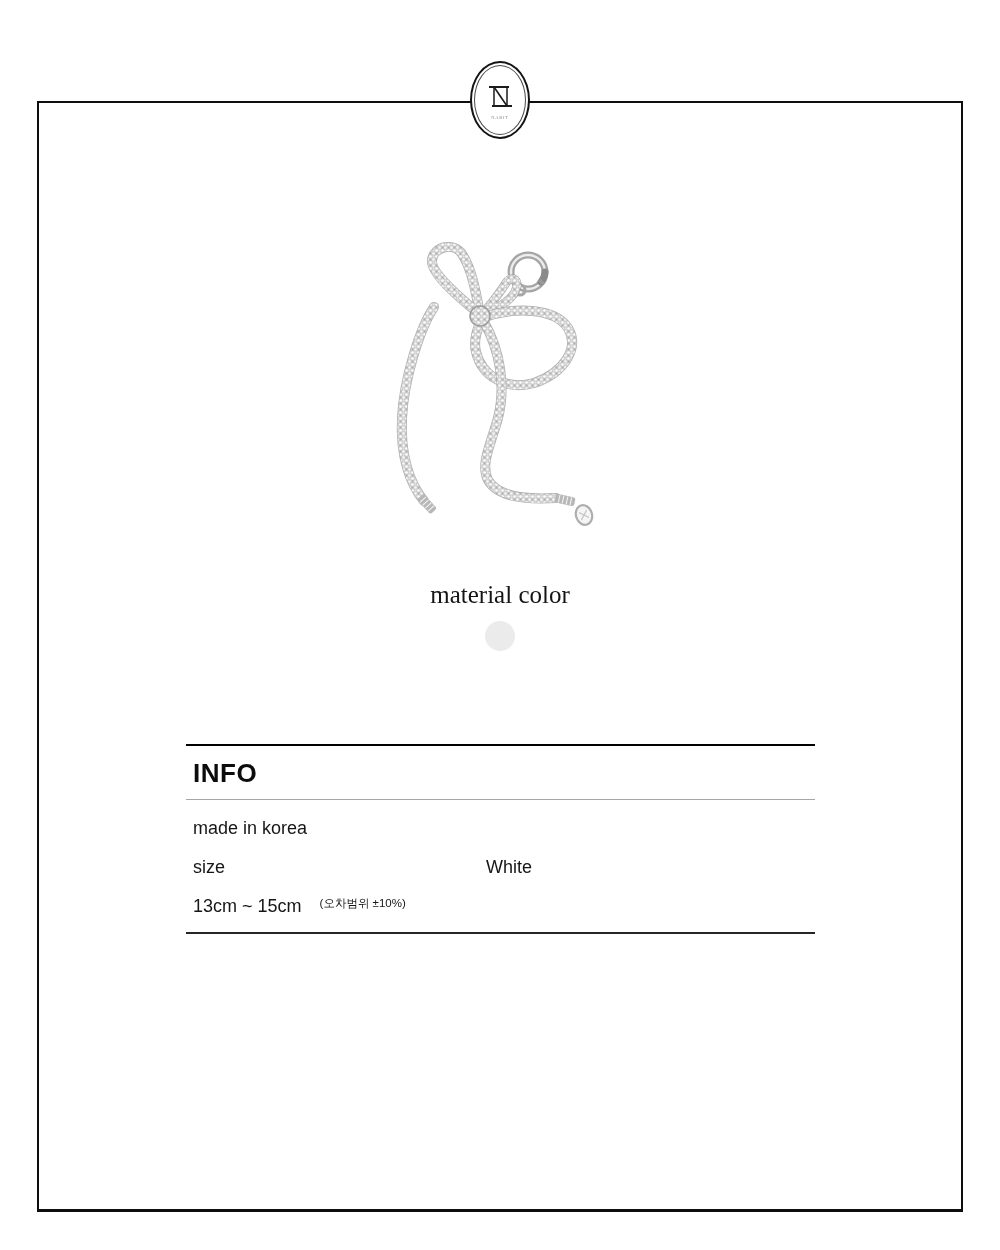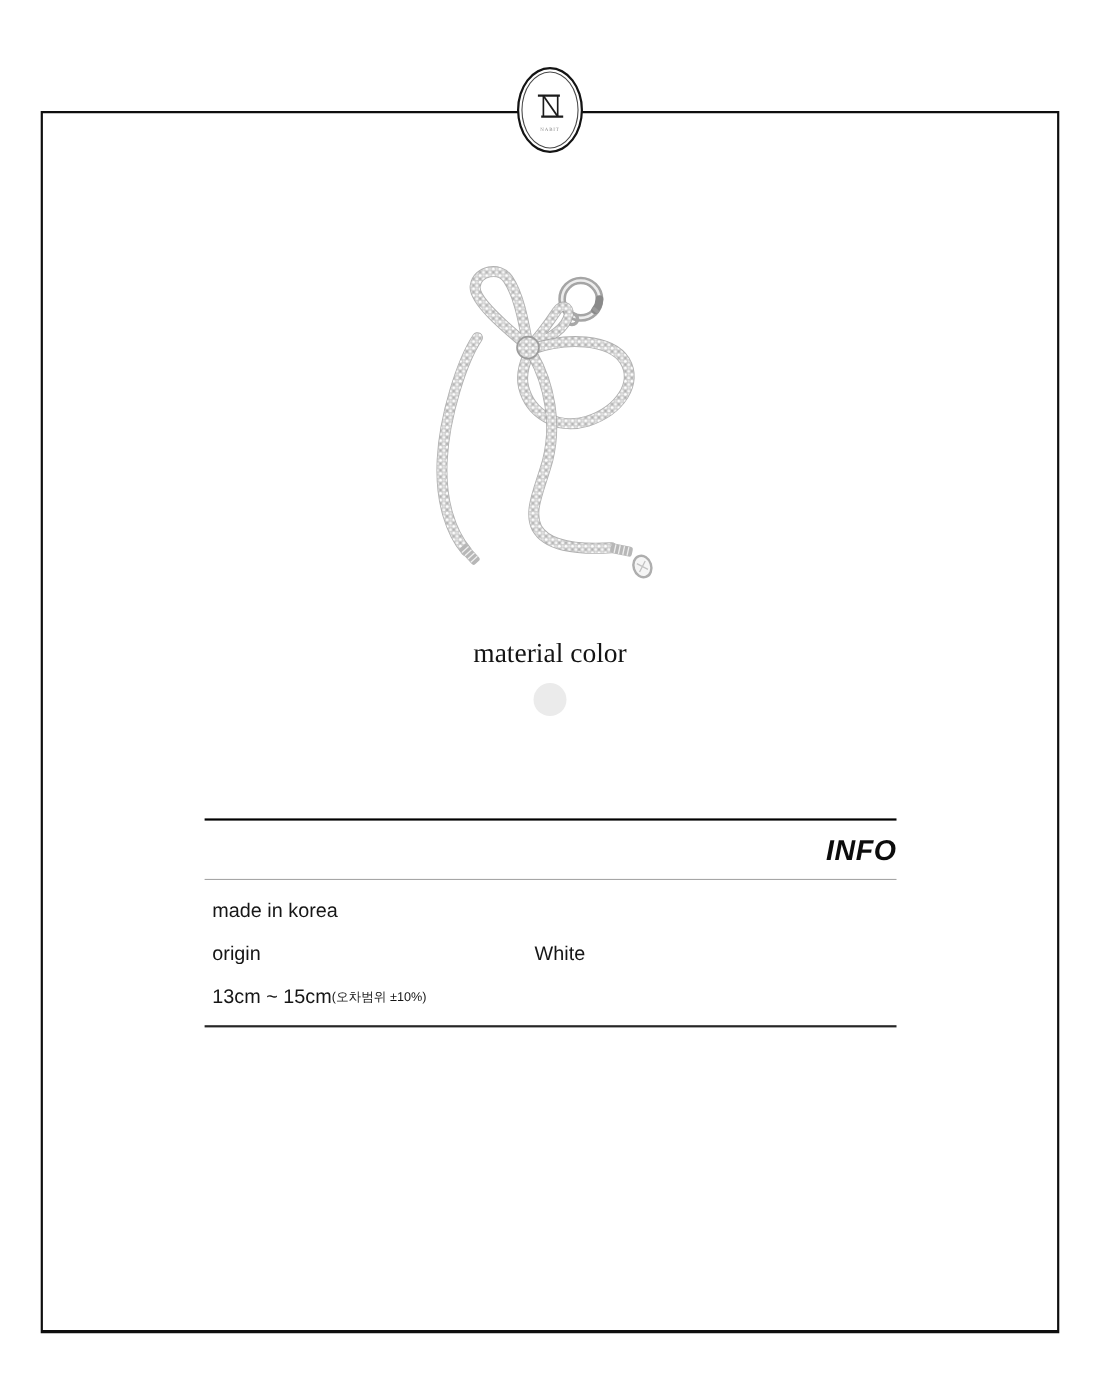--- a/index.html
+++ b/index.html
@@ -35,28 +35,28 @@
     font-family:"Liberation Serif", serif; font-size:25px; color:#141414;
   }
   .swatch {
     position:absolute; left:485px; top:621px; width:30px; height:30px;
     border-radius:50%; background:#ebebeb;
   }
   
   .info { position:absolute; left:186px; top:744px; width:629px; }
   .info-head {
     border-top:2px solid #000000; border-bottom:1px solid #a6a6a6;
-    padding:13px 0 12px 7px; font-style:italic; font-weight:bold;
-    font-size:26px; line-height:28px; color:#0c0c0c; letter-spacing:0.5px;text-align:right;
+    padding:13px 0 12px 7px; font-weight:bold;
+    font-size:26px; line-height:28px; color:#0c0c0c; letter-spacing:0.5px;
   }
   .info-rows { padding:9px 0 6px 7px; border-bottom:2px solid #262626; }
   .info-row { display:flex; height:39px; align-items:center; font-size:18px; color:#161616; }
   .info-label { width:293px; }
-  .info-value { display:flex; align-items:center; }
-  .info-note { font-size:11.5px; margin-left:0; color:#161616; }
+  .info-value { display:flex; align-items:flex-start; }
+  .info-note { font-size:11.5px; margin-left:18px; color:#161616; }
 </style>
 </head>
 <body>
 
 <div class="frame"></div>
 
 <div class="badge">
   <div class="badge-inner">
     <svg width="30" height="32" viewBox="0 0 30 32">
       <g stroke="#1b1b1b" fill="none">
@@ -133,21 +133,21 @@
 <div class="info">
   <div class="info-head">INFO</div>
   <div class="info-rows">
     <div class="info-row">
       <div class="info-value">
         <span>made in korea</span>
         <span class="info-note"></span>
       </div>
     </div>
     <div class="info-row">
-      <div class="info-label">origin</div>
+      <div class="info-label">size</div>
       <div class="info-value">
         <span>White</span>
         <span class="info-note"></span>
       </div>
     </div>
     <div class="info-row">
       <div class="info-value">
         <span>13cm ~ 15cm</span>
         <span class="info-note">(오차범위 ±10%)</span>
       </div>

